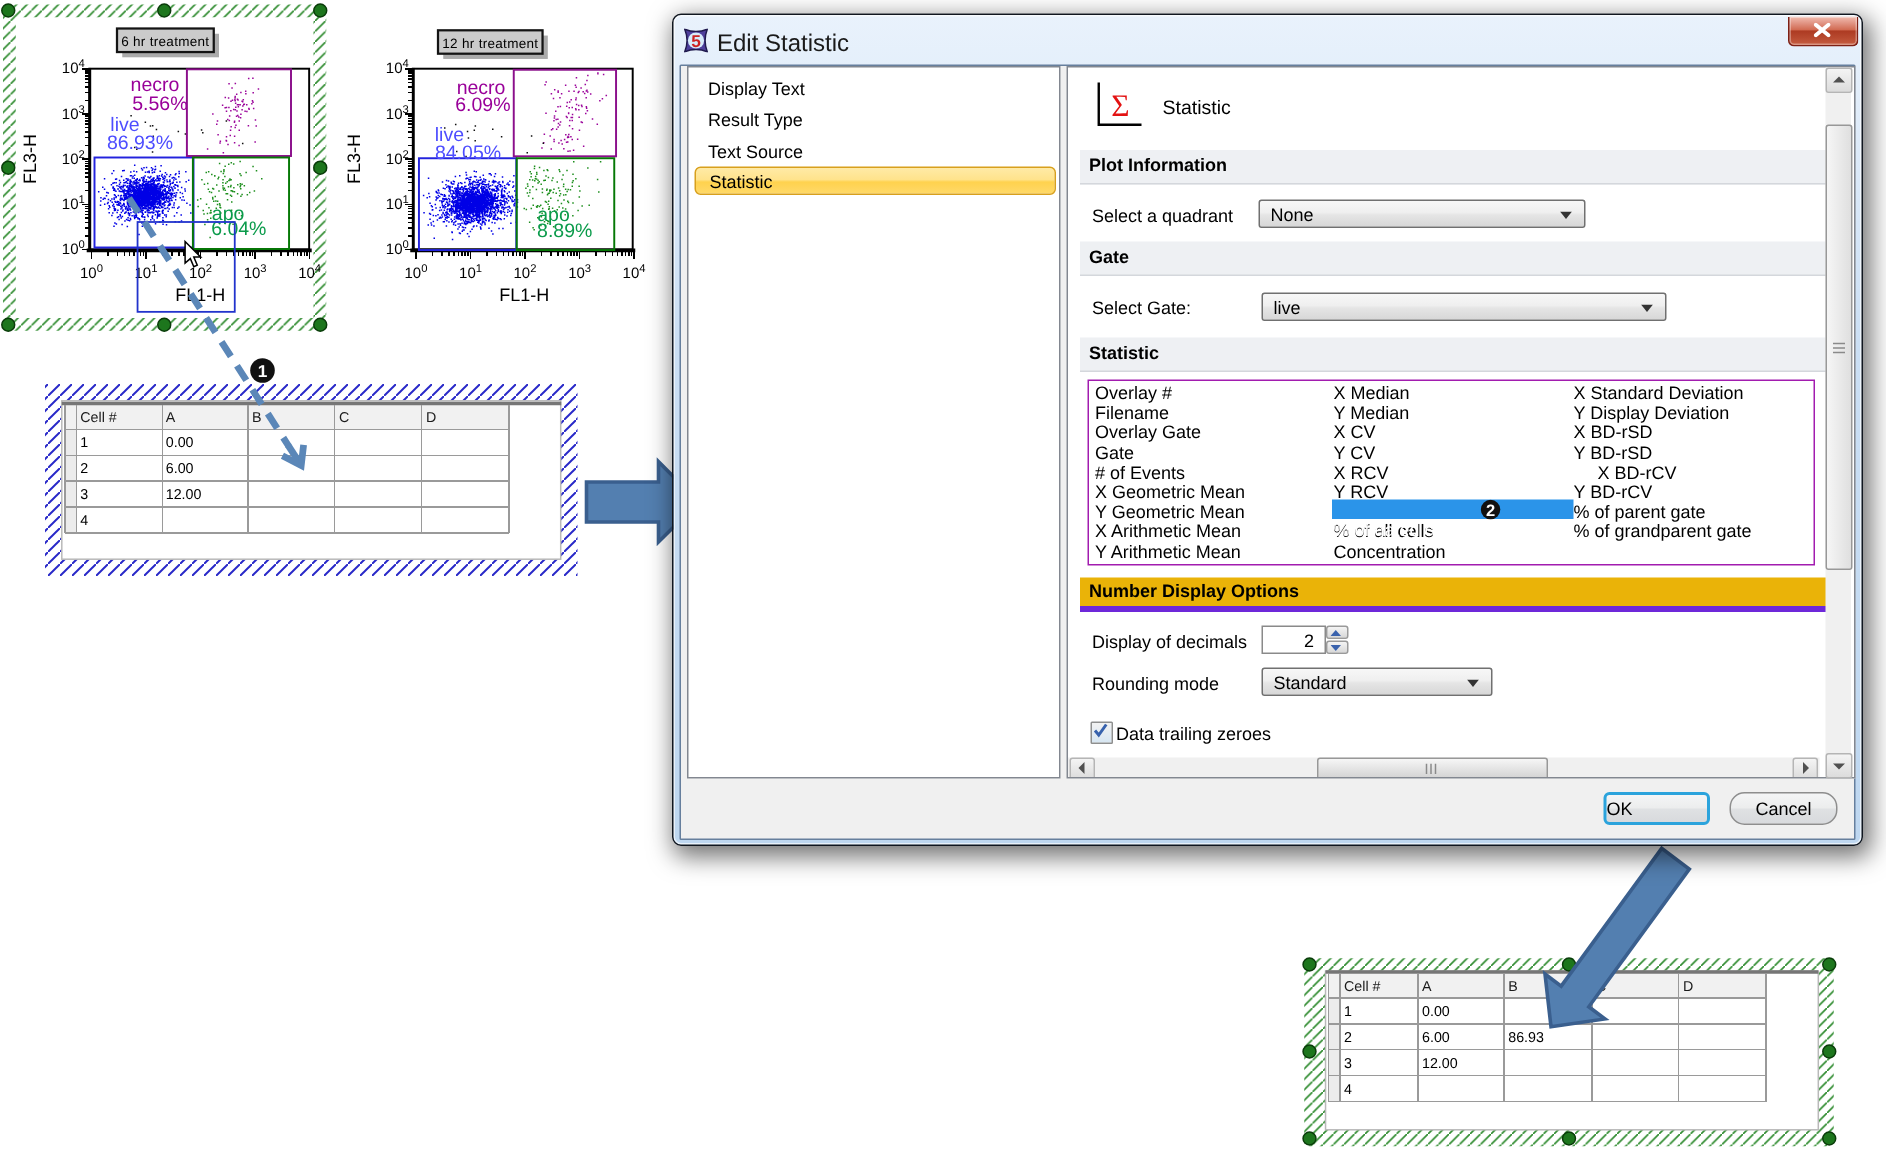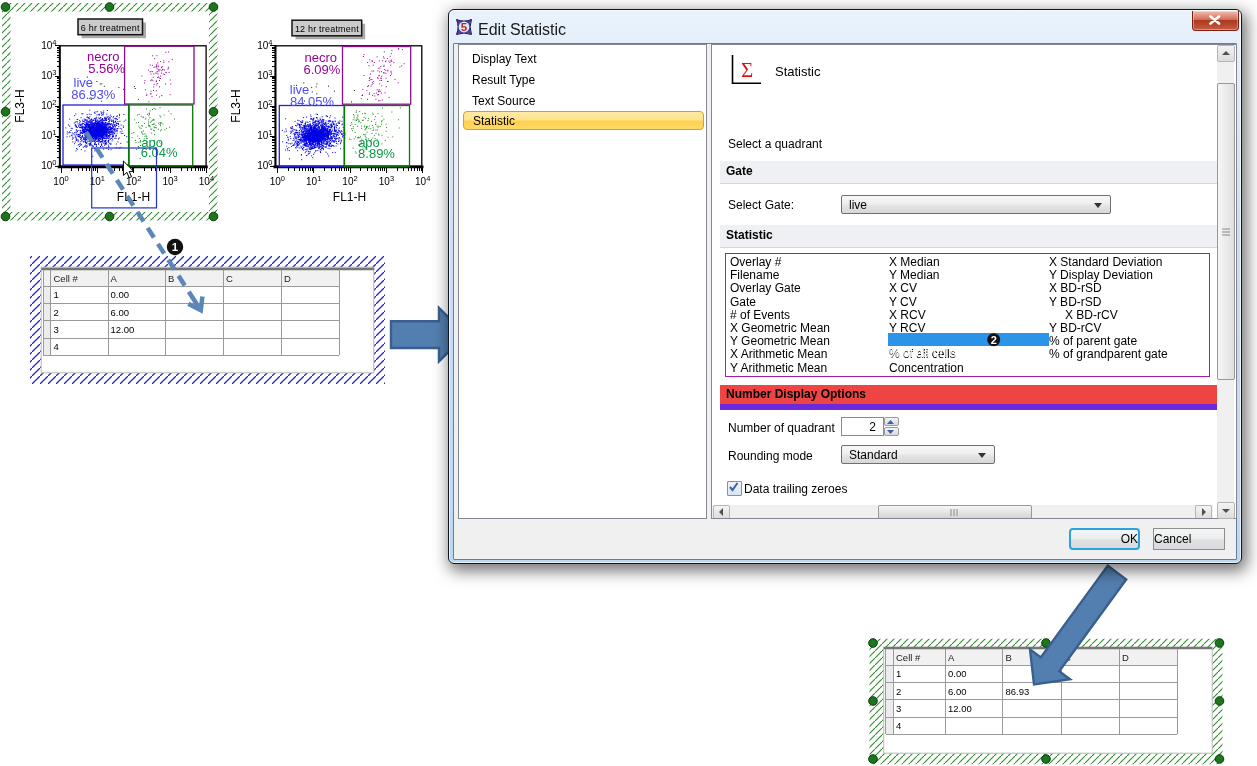--- a/index.html
+++ b/index.html
@@ -166,21 +166,30 @@
         <div style="position:absolute;left:9px;top:1px;height:17px;line-height:17px">Statistic</div>
         </div>
     </div>
 
     <div style="position:absolute;left:257px;top:0px;width:526px;height:475px;background:#fff;border:1px solid #828790;box-sizing:border-box;overflow:hidden">
       <svg width="34" height="40" style="position:absolute;left:19px;top:8px">
         <path d="M1.5 2 V31 M1.5 30.2 H30" stroke="#000" stroke-width="1.6" fill="none"></path>
         <text x="16" y="24" font-size="21" text-anchor="middle" fill="#e31212" font-family="Liberation Serif, serif">Σ</text>
       </svg>
       <div style="position:absolute;left:63px;top:19px;font-size:13px">Statistic</div>
+      <div style="position:absolute;left:8px;top:55px;width:498px;height:22px;background:#eef0f3;border-bottom:1px solid #d4d7dc">
+          <div style="position:absolute;left:6px;top:3px;font-weight:bold">Plot Information</div>
+        </div>
       <div style="position:absolute;left:16px;top:92px">Select a quadrant</div>
+      <div style="position:absolute;left:127px;top:88px;width:218px;height:19px;border:1px solid #707070;border-radius:2px;background:linear-gradient(#f7f7f7,#efefef 45%,#e5e5e5 55%,#d7d7d7);box-sizing:border-box">
+          <div style="position:absolute;left:7px;top:2px">None</div>
+          <svg width="9" height="6" style="position:absolute;right:7px;top:7px">
+            <path d="M0 0h8l-4 5z" fill="#333"></path>
+          </svg>
+        </div>
       <div style="position:absolute;left:8px;top:116px;width:498px;height:22px;background:#eef0f3;border-bottom:1px solid #d4d7dc">
           <div style="position:absolute;left:6px;top:3px;font-weight:bold">Gate</div>
         </div>
       <div style="position:absolute;left:16px;top:153px">Select Gate:</div>
       <div style="position:absolute;left:129px;top:150px;width:270px;height:19px;border:1px solid #707070;border-radius:2px;background:linear-gradient(#f7f7f7,#efefef 45%,#e5e5e5 55%,#d7d7d7);box-sizing:border-box">
           <div style="position:absolute;left:7px;top:2px">live</div>
           <svg width="9" height="6" style="position:absolute;right:7px;top:7px">
             <path d="M0 0h8l-4 5z" fill="#333"></path>
           </svg>
         </div>
@@ -214,24 +223,24 @@
           <div style="position:absolute;left:4px;top:106.6px">Y Arithmetic Mean</div>
           <div style="position:absolute;left:163px;top:106.6px">Concentration</div>
           <div style="position:absolute;left:162px;top:79.2px;width:161px;height:13.2px;background:#2b94e9;color:#fff">
             <div style="position:absolute;left:1px;top:13px">% of gated cells</div>
           </div>
           <svg width="14" height="14" style="position:absolute;left:261px;top:78.7px">
             <circle cx="6.7" cy="6.7" r="6.5" fill="#111"></circle>
             <text x="6.7" y="11" font-size="11" font-weight="bold" text-anchor="middle" fill="#fff" font-family="Liberation Sans, sans-serif">2</text>
           </svg>
       </div>
-      <div style="position:absolute;left:8px;top:340px;width:498px;height:19px;background:#ef4444;border-bottom:6px solid #6d28d9">
+      <div style="position:absolute;left:8px;top:340px;width:498px;height:19px;background:#eab308;border-bottom:4px solid #6d28d9">
           <div style="position:absolute;left:6px;top:2px;font-weight:bold">Number Display Options</div>
         </div>
-      <div style="position:absolute;left:16px;top:376px">Number of quadrant</div>
+      <div style="position:absolute;left:16px;top:376px">Display of decimals</div>
       <div style="position:absolute;left:129px;top:372px;width:43px;height:19px;border:1px solid #8a8a8a;background:#fff;box-sizing:border-box">
         <div style="position:absolute;right:7px;top:2px">2</div>
         </div>
       <div style="position:absolute;left:172px;top:372px;width:15px;height:19px">
         <div style="position:absolute;left:0;top:0;width:15px;height:9px;border:1px solid #9a9a9a;border-radius:2px;background:linear-gradient(#f4f4f4,#d8d8d8);box-sizing:border-box">
             <svg width="8" height="5" style="position:absolute;left:2px;top:1.5px">
               <path d="M0 4 L3.5 0 L7 4Z" fill="#3a62ad"></path>
             </svg>
           </div>
         <div style="position:absolute;left:0;top:10px;width:15px;height:9px;border:1px solid #9a9a9a;border-radius:2px;background:linear-gradient(#f4f4f4,#d8d8d8);box-sizing:border-box">
@@ -285,17 +294,17 @@
           </svg>
         </div>
       <div style="position:absolute;left:0px;top:38px;width:16px;height:295px;border:1px solid #989898;border-radius:2px;background:linear-gradient(90deg,#f6f6f6,#dfdfdf)">
         <svg width="8" height="8" style="position:absolute;left:4px;top:144px">
             <path d="M0 1h8M0 4h8M0 7h8" stroke="#8a8a8a" stroke-width="1"></path>
           </svg>
         </div>
     </div>
 
     <div style="position:absolute;left:615px;top:484px;width:71px;height:22px;border:2px solid #2ba3dc;border-radius:4px;
-      background:linear-gradient(#f4f5f6,#eceded 48%,#dfe1e3 52%,#d8dadd);text-align:right;line-height:18px;box-sizing:border-box">OK</div>
-    <div style="position:absolute;left:699px;top:484px;width:72px;height:22px;border:1px solid #8e8e8e;border-radius:0;
-      background:linear-gradient(#f4f5f6,#eceded 48%,#dfe1e3 52%,#d8dadd);line-height:20px;box-sizing:border-box">Cancel</div>
+      background:linear-gradient(#f4f5f6,#eceded 48%,#dfe1e3 52%,#d8dadd);text-align:left;line-height:18px;box-sizing:border-box">OK</div>
+    <div style="position:absolute;left:699px;top:484px;width:72px;height:22px;border:1px solid #8e8e8e;border-radius:10px;
+      background:linear-gradient(#f4f5f6,#eceded 48%,#dfe1e3 52%,#d8dadd);text-align:center;line-height:20px;box-sizing:border-box">Cancel</div>
   </div>
 </div>
 
 </body></html>

